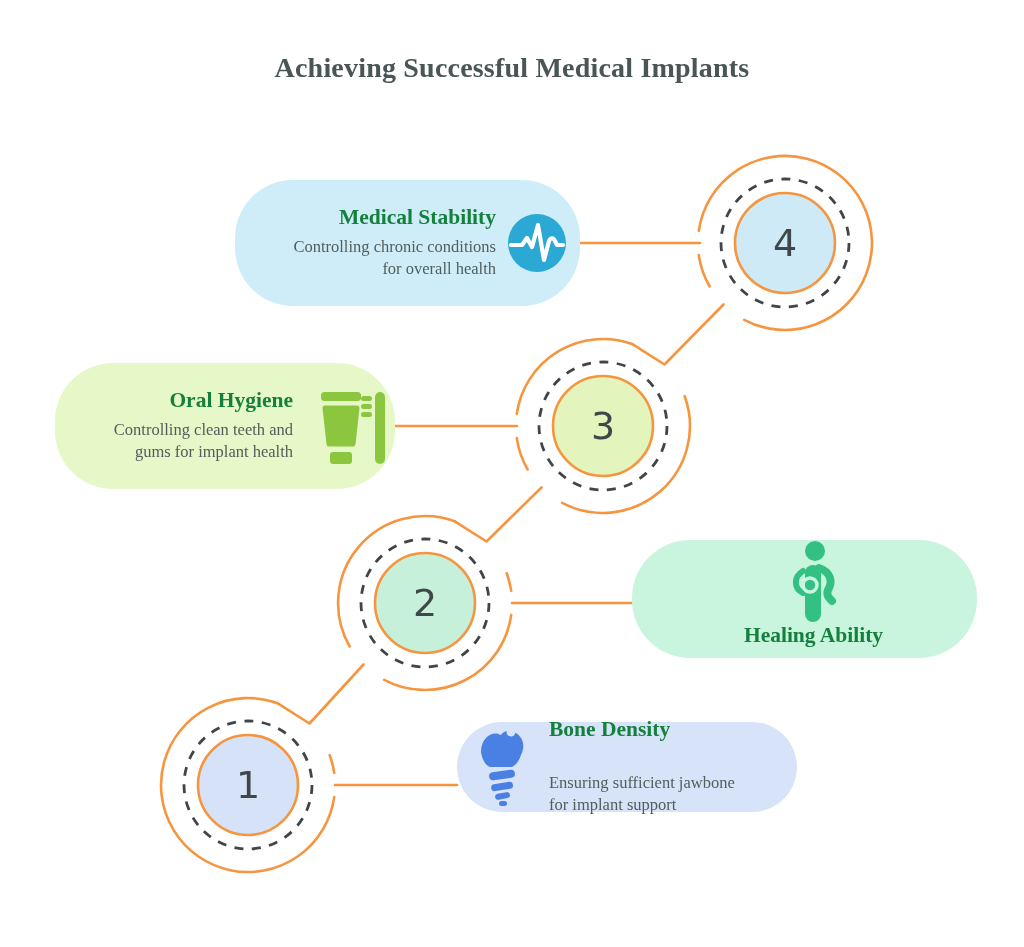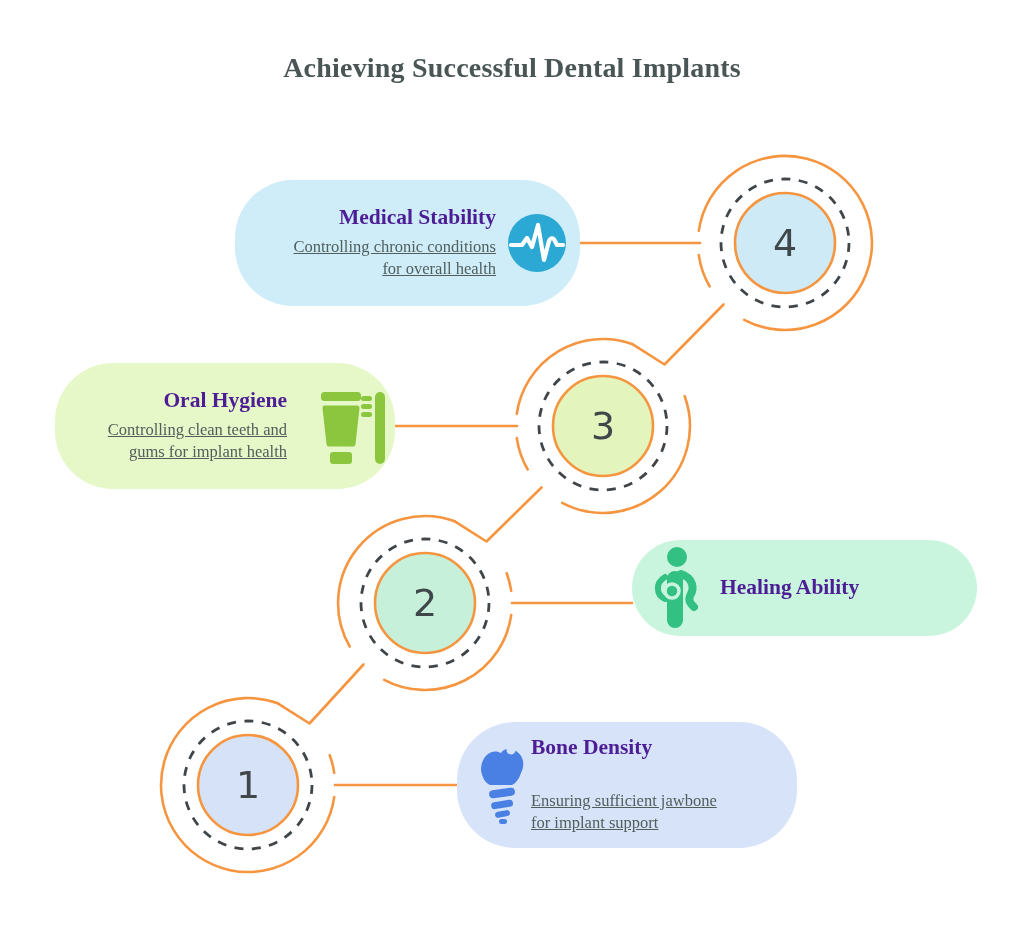--- a/index.html
+++ b/index.html
@@ -24,42 +24,42 @@
   .stepnum{
     font-family:"DejaVu Sans",sans-serif;
     font-size:38px;fill:#3f474a;
     text-anchor:middle;
   }
   .card{
     position:absolute;display:flex;align-items:center;
     border-radius:58px;
   }
   .card-ms{left:235px;top:180px;width:345px;height:126px;background:#ceedf8;justify-content:flex-end;gap:12px;padding-right:0;}
-  .card-oh{left:55px;top:363px;width:340px;height:126px;background:#e6f8c8;justify-content:flex-end;gap:28px;}
-  .card-ha{left:632px;top:540px;width:345px;height:96px;background:#c9f4de;justify-content:flex-start;gap:18px;padding-left:18px;box-sizing:border-box;}
-  .card-bd{left:457px;top:722px;width:340px;height:126px;background:#d7e3f8;justify-content:flex-start;padding-left:16px;box-sizing:border-box;}
+  .card-oh{left:55px;top:363px;width:340px;height:126px;background:#e6f8c8;justify-content:flex-end;gap:22px;}
+  .card-ha{left:632px;top:540px;width:345px;height:118px;background:#c9f4de;justify-content:flex-start;padding-left:18px;box-sizing:border-box;flex-direction:column;}
+  .card-bd{left:457px;top:722px;width:340px;height:90px;background:#d7e3f8;justify-content:flex-start;gap:18px;padding-left:16px;box-sizing:border-box;}
   .card-text{display:flex;flex-direction:column;gap:6px;}
   .align-right{text-align:right;align-items:flex-end;}
   .align-left{text-align:left;align-items:flex-start;}
-  .card-title{font-size:21.5px;font-weight:bold;color:#4c1d95;line-height:1.1;}
-  .card-desc{font-size:16.5px;color:#515e5c;line-height:1.32;text-decoration:underline;}
+  .card-title{font-size:21.5px;font-weight:bold;color:#15803d;line-height:1.1;}
+  .card-desc{font-size:16.5px;color:#515e5c;line-height:1.32;}
   .w-ms{max-width:212px;}
   .w-oh{max-width:218px;}
   .w-ha{max-width:240px;}
   .w-bd{max-width:205px;margin-top:24px;}
   .icon{flex:0 0 auto;}
   .icon-pad-r{margin-right:14px;}
   .icon-pad-oh{margin-right:6px;}
 </style>
 </head>
 <body>
 
 <div class="stage">
 
-  <h1 class="main-title">Achieving Successful Dental Implants</h1>
+  <h1 class="main-title">Achieving Successful Medical Implants</h1>
 
   <svg class="diagram-svg" width="1024" height="947" viewBox="0 0 1024 947">
 
     <path class="ring" d="M 580 243 L 700 243"></path>
     <path class="ring" d="M 394 426 L 517 426"></path>
     <path class="ring" d="M 512 603 L 632 603"></path>
     <path class="ring" d="M 335 785 L 457 785"></path>
     <path class="ring" d="M 723.5 304.5 L 664.5 364.5 L 632.8 344.3"></path>
     <path class="ring" d="M 541.5 487.5 L 486.5 541.5 L 454.8 521.3"></path>
     <path class="ring" d="M 363.5 664.5 L 309.5 723.5 L 277.8 703.3"></path>

